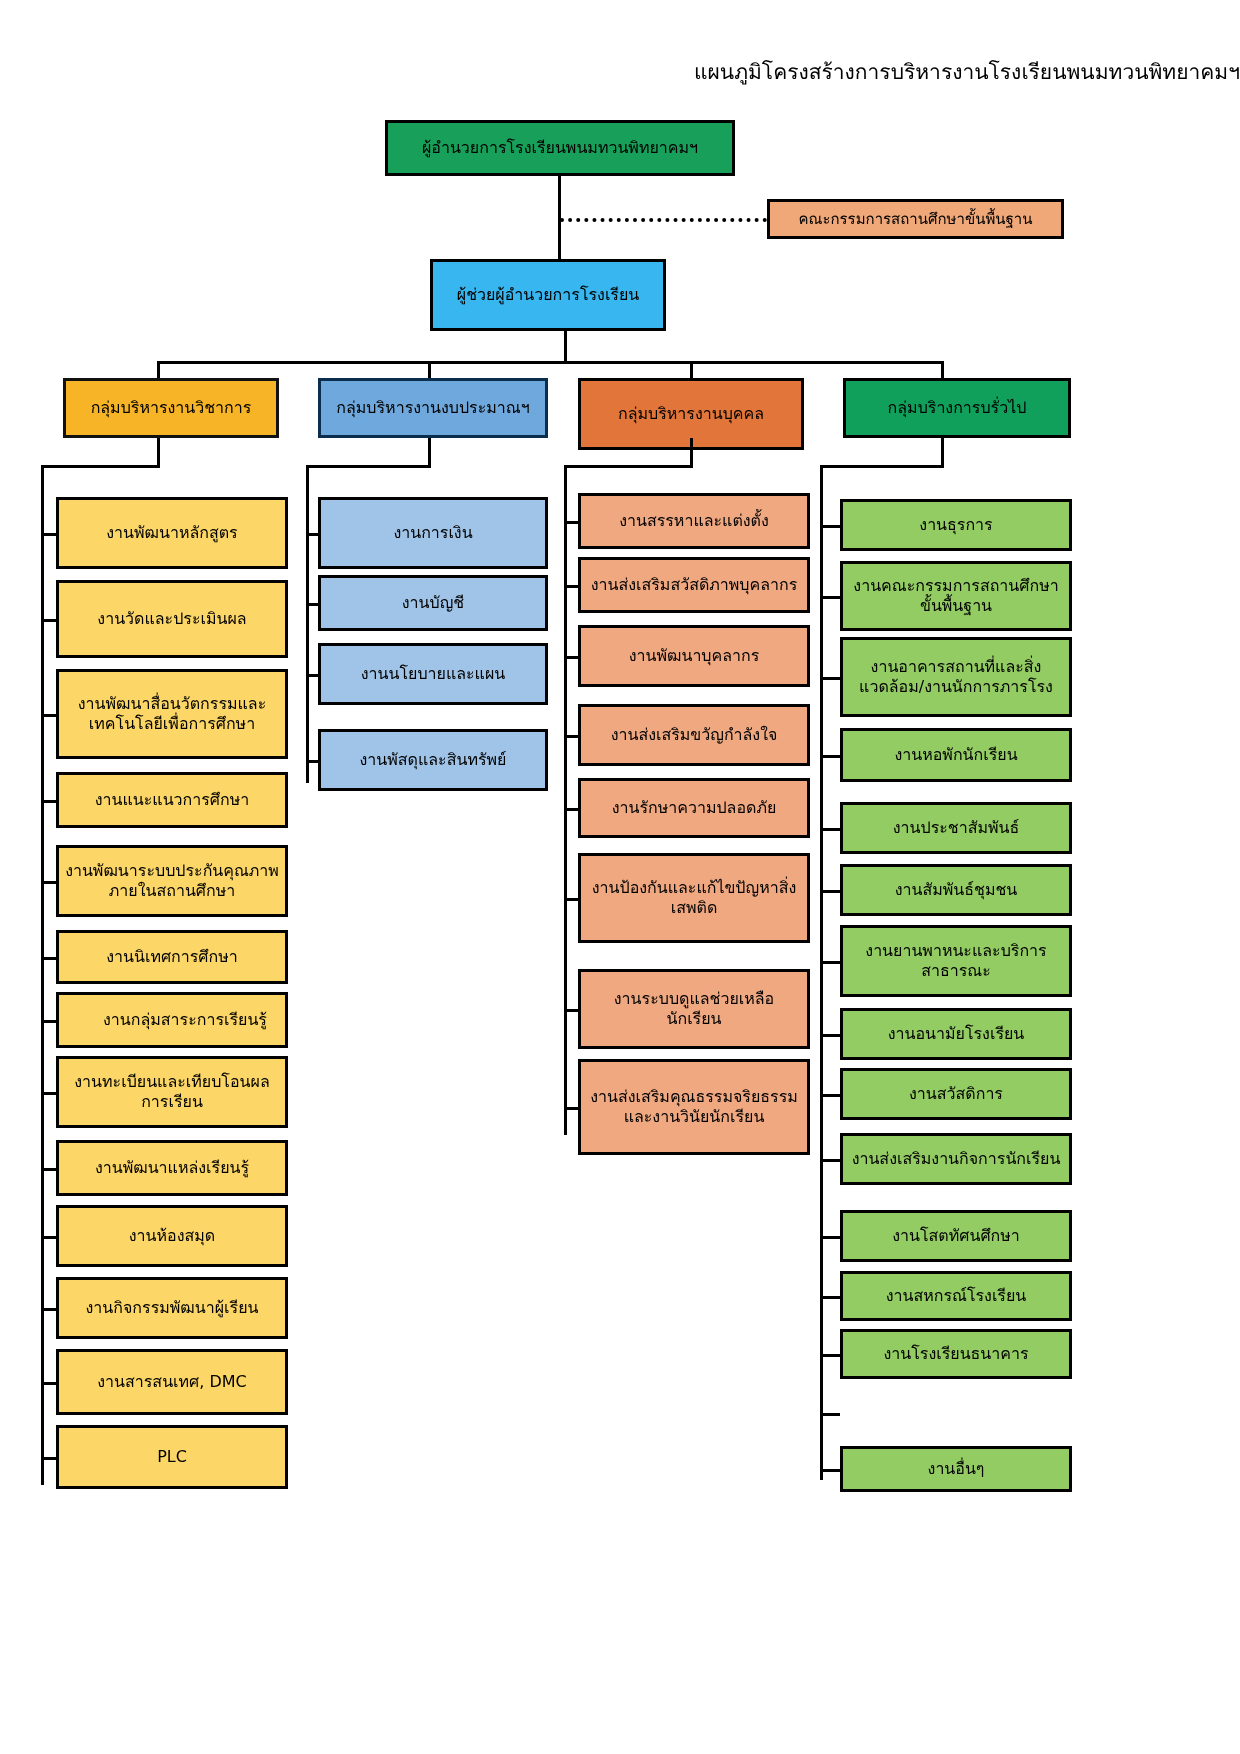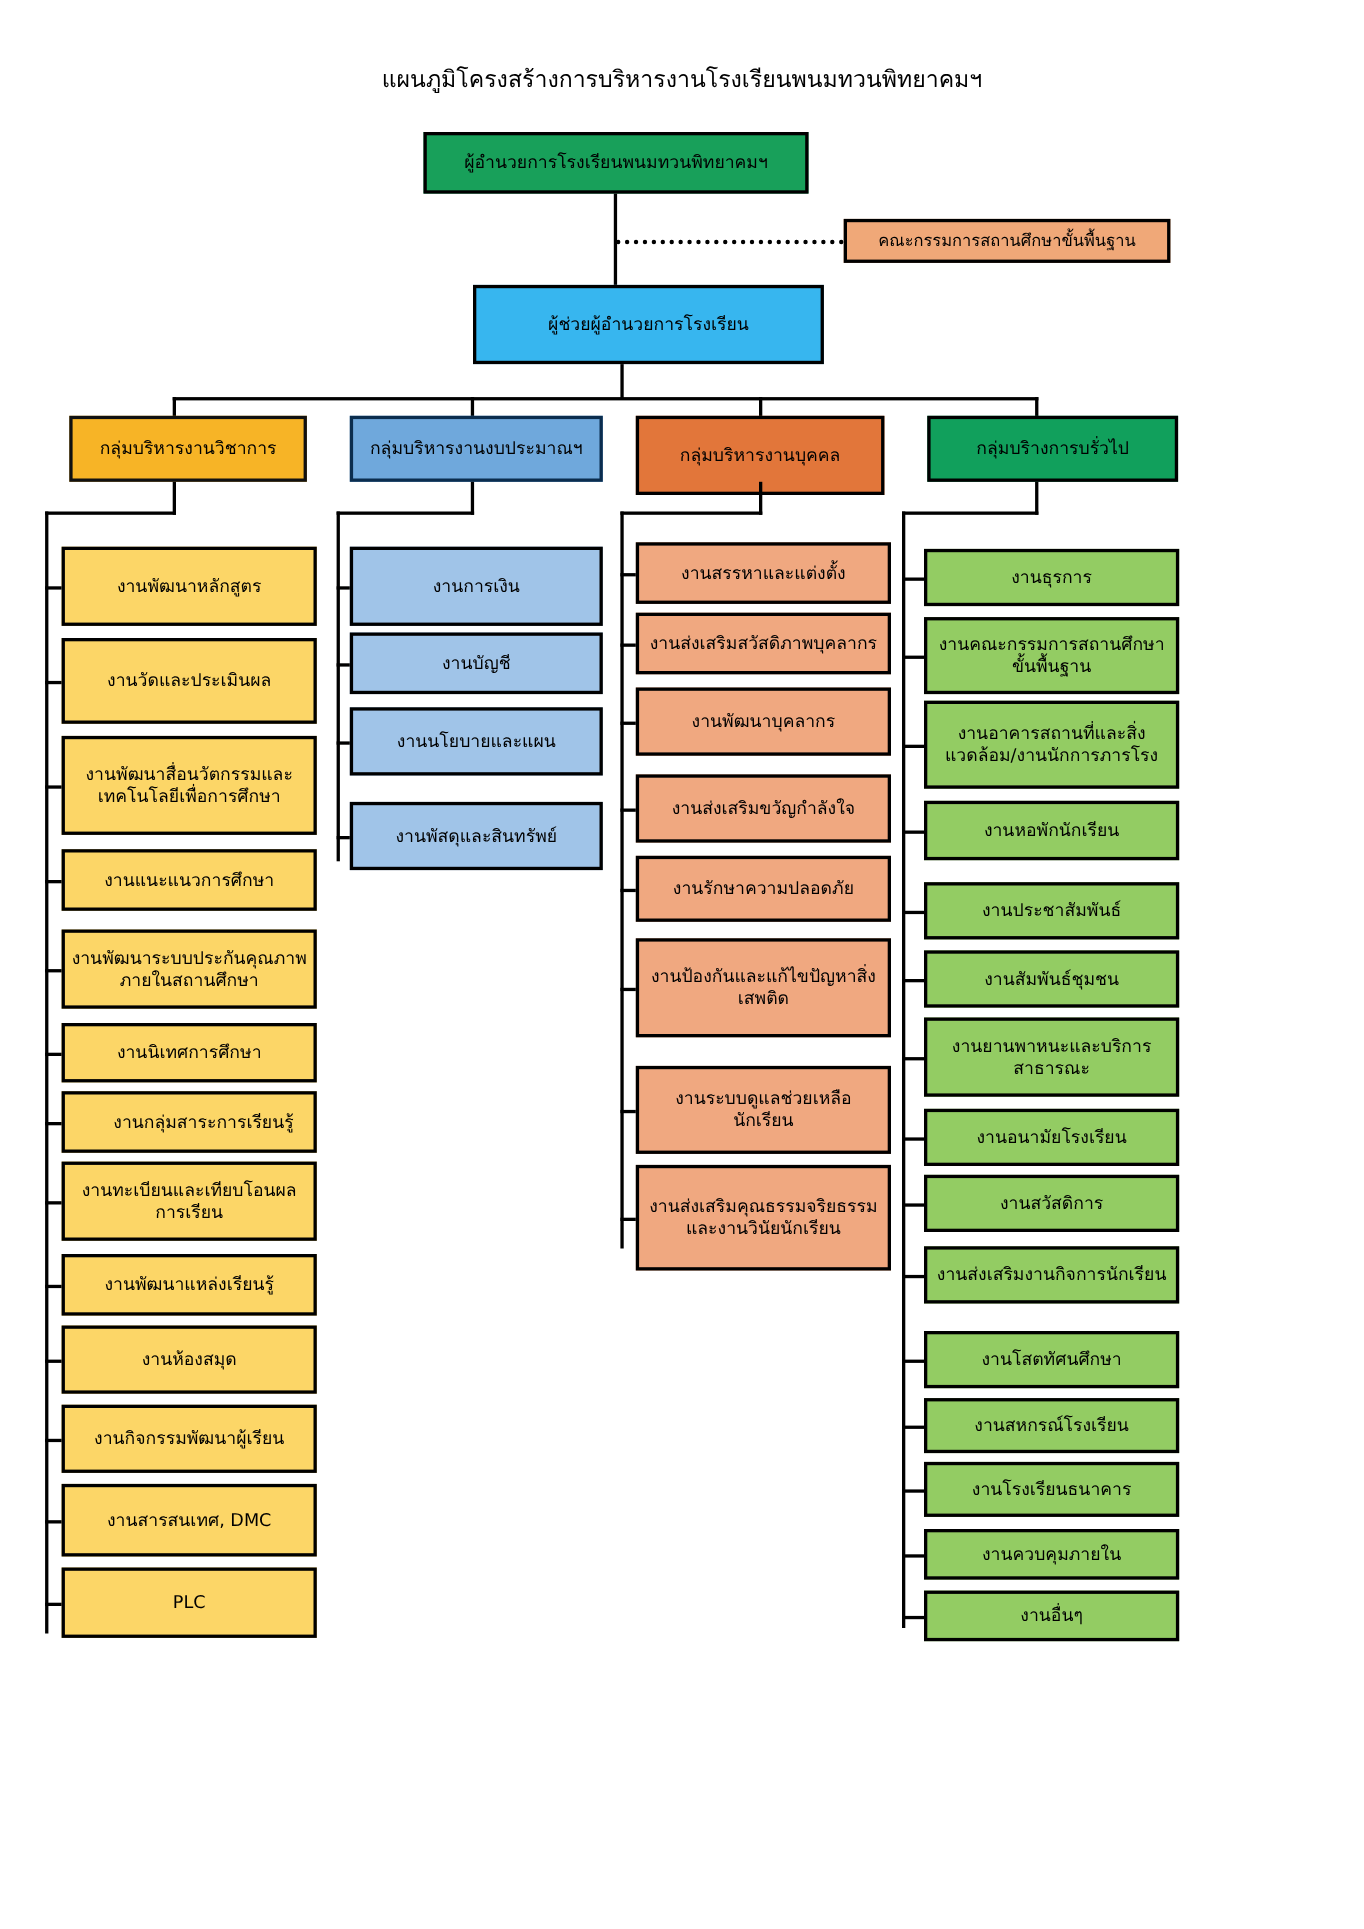--- a/index.html
+++ b/index.html
@@ -15,21 +15,21 @@
     width: 1240px;
     height: 1754px;
     overflow: hidden;
     background: #ffffff;
   }
   .title {
     position: absolute;
     left: 0;
     top: 55px;
     width: 1240px;
-    text-align: center;
+    text-align: right;
     font-size: 21px;
     color: #000;
   }
   .box {
     position: absolute;
     box-sizing: border-box;
     border: 3px solid #000;
     display: flex;
     align-items: center;
     justify-content: center;
@@ -73,21 +73,21 @@
 
   <div class="title">แผนภูมิโครงสร้างการบริหารงานโรงเรียนพนมทวนพิทยาคมฯ</div>
 
   <div class="box c-director" style="left:385px; top:120px; width:350px; height:56px;">ผู้อำนวยการโรงเรียนพนมทวนพิทยาคมฯ</div>
 
   <div class="box c-board small" style="left:767px; top:199px; width:297px; height:40px;">คณะกรรมการสถานศึกษาขั้นพื้นฐาน</div>
 
   <div class="vline line" style="left:558px; top:176px; width:3px; height:83px;"></div>
   <div class="dotted" style="left:560px; top:218px; width:207px;"></div>
 
-  <div class="box c-assist" style="left:430px; top:259px; width:319px; height:72px;">ผู้ช่วยผู้อำนวยการโรงเรียน</div>
+  <div class="box c-assist" style="left:430px; top:259px; width:236px; height:72px;">ผู้ช่วยผู้อำนวยการโรงเรียน</div>
 
   <div class="vline line" style="left:564px; top:331px; width:3px; height:32px;"></div>
   <div class="hline line" style="left:157px; top:361px; width:787px; height:3px;"></div>
 
   <div class="vline line" style="left:157px; top:361px; width:3px; height:18px;"></div>
   <div class="vline line" style="left:428px; top:361px; width:3px; height:18px;"></div>
   <div class="vline line" style="left:690px; top:361px; width:3px; height:18px;"></div>
   <div class="vline line" style="left:941px; top:361px; width:3px; height:18px;"></div>
 
   <div class="box c-acad" style="left:63px; top:378px; width:216px; height:60px;">กลุ่มบริหารงานวิชาการ</div>
@@ -185,17 +185,16 @@
     <div class="box c-general-item" style="left: 840px; top: 1068px; width: 232px; height: 52px;">งานสวัสดิการ</div>
     <div class="hline line" style="left: 820px; top: 1094px; width: 20px; height: 3px;"></div>
     <div class="box c-general-item" style="left: 840px; top: 1133px; width: 232px; height: 52px;">งานส่งเสริมงานกิจการนักเรียน</div>
     <div class="hline line" style="left: 820px; top: 1159px; width: 20px; height: 3px;"></div>
     <div class="box c-general-item" style="left: 840px; top: 1210px; width: 232px; height: 52px;">งานโสตทัศนศึกษา</div>
     <div class="hline line" style="left: 820px; top: 1236px; width: 20px; height: 3px;"></div>
     <div class="box c-general-item" style="left: 840px; top: 1271px; width: 232px; height: 50px;">งานสหกรณ์โรงเรียน</div>
     <div class="hline line" style="left: 820px; top: 1296px; width: 20px; height: 3px;"></div>
     <div class="box c-general-item" style="left: 840px; top: 1329px; width: 232px; height: 50px;">งานโรงเรียนธนาคาร</div>
     <div class="hline line" style="left: 820px; top: 1354px; width: 20px; height: 3px;"></div>
-    <div class="box c-general-item" style="left: 840px; top: 1390px; width: 232px; height: 46px;">งานควบคุมภายใน</div>
     <div class="hline line" style="left: 820px; top: 1413px; width: 20px; height: 3px;"></div>
     <div class="box c-general-item" style="left: 840px; top: 1446px; width: 232px; height: 46px;">งานอื่นๆ</div>
     <div class="hline line" style="left: 820px; top: 1469px; width: 20px; height: 3px;"></div>
   </div>
 
 </body></html>

